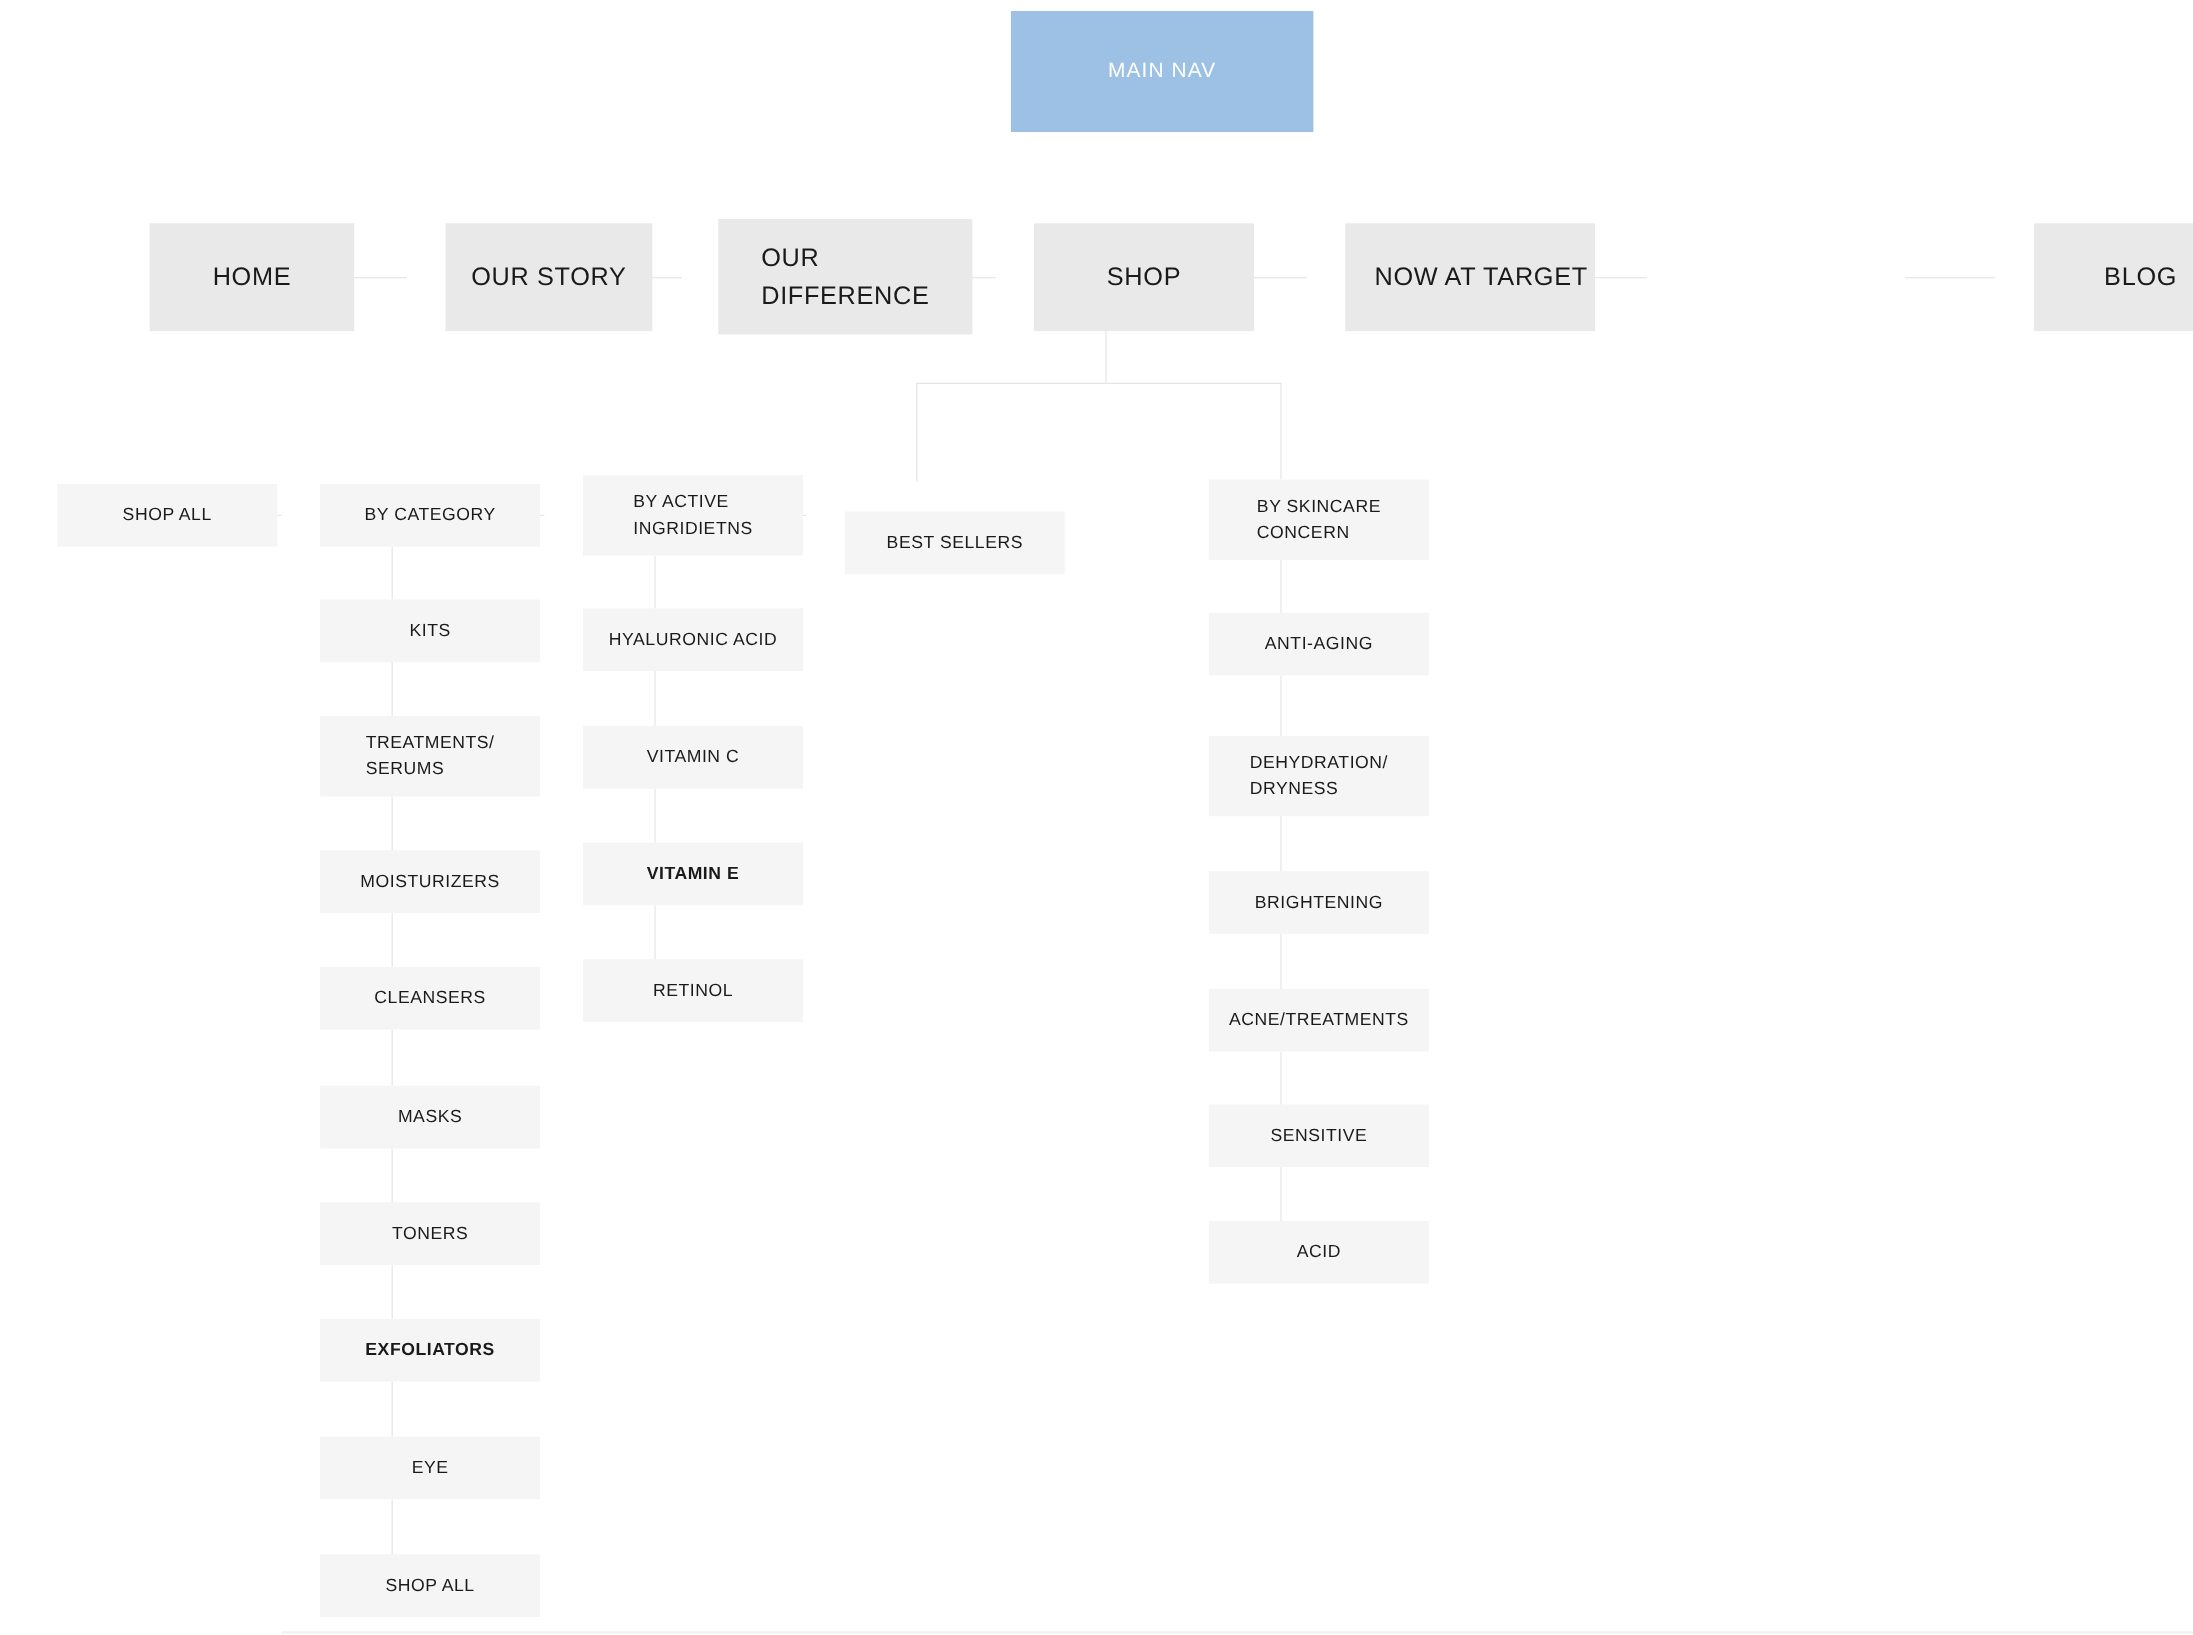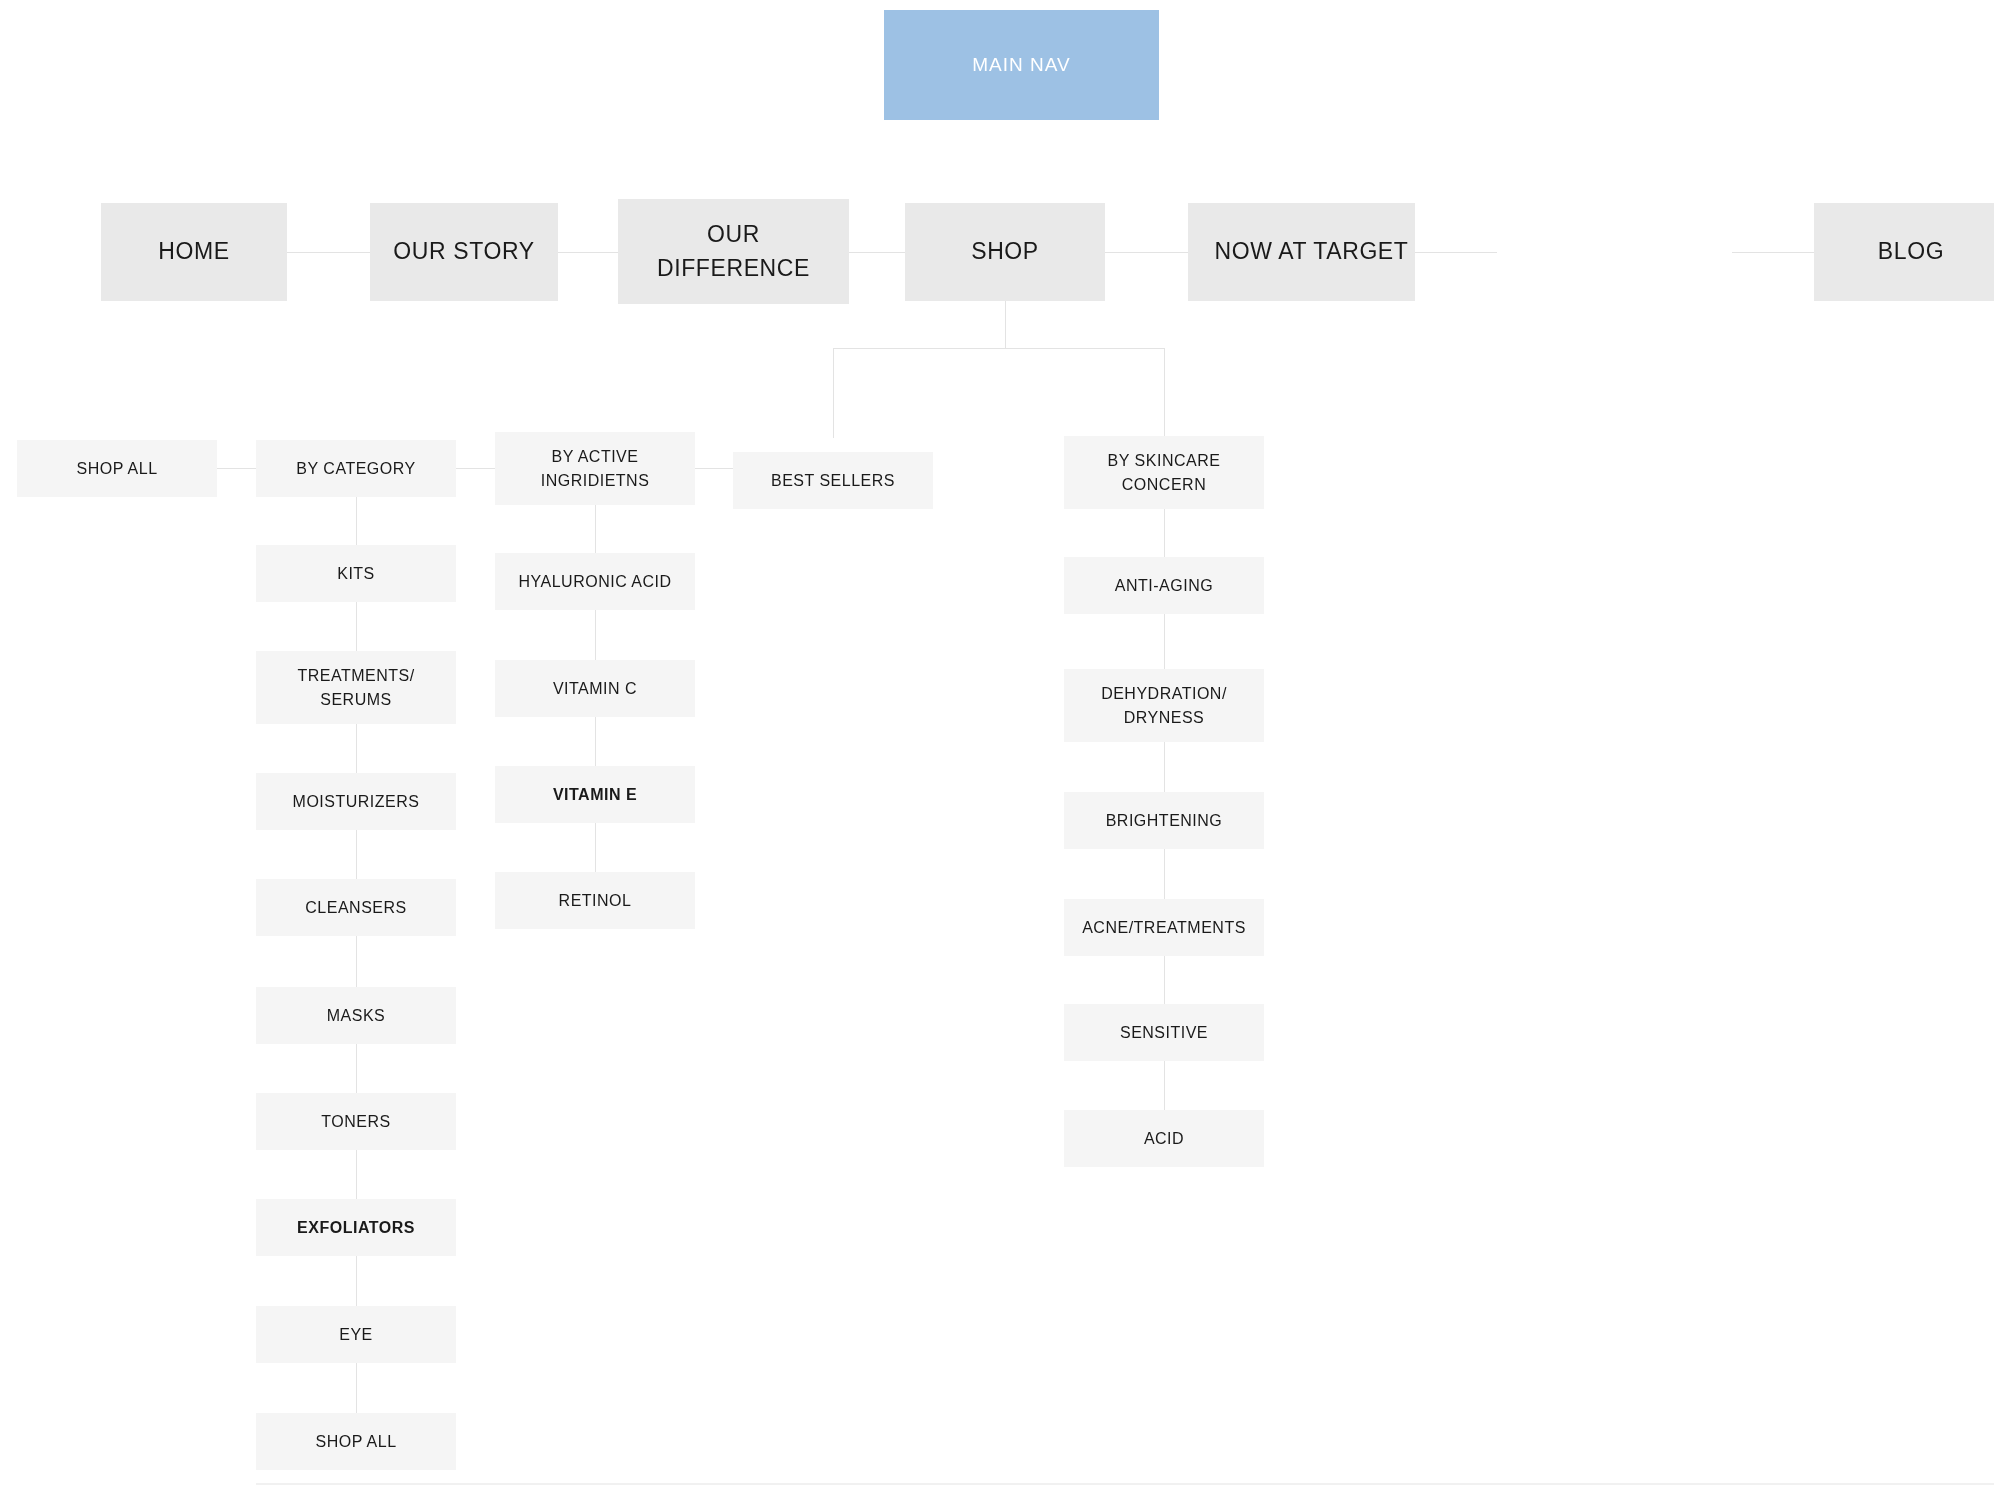--- a/index.html
+++ b/index.html
@@ -28,25 +28,26 @@
   .conn-h { height: 1px; }
   .conn-v { width: 1px; }
 
   
   .node {
     position: absolute;
     box-sizing: border-box;
     display: flex;
     align-items: center;
     justify-content: center;
-    text-align: center;
+    text-align: left;
     color: #1a1a1a;
     letter-spacing: 0.3px;
     line-height: 1.45;
     z-index: 2;
+    margin-left: 35px;
   }
 
   .node-root {
     background: #9dc1e4;
     color: #ffffff;
     font-size: 19px;
     letter-spacing: 1.0px;
   }
 
   .node-l1 {
@@ -135,21 +136,21 @@
 
   <div class="node node-l2" style="left:256px; top:440px; width:200px; height:57px;">
     <span class="label">BY CATEGORY</span>
   </div>
 
   <div class="node node-l2" style="left:495px; top:432px; width:200px; height:73px; white-space:pre-line;">
     <span class="label">BY ACTIVE
 INGRIDIETNS</span>
   </div>
 
-  <div class="node node-l2" style="left:733px; top:452px; width:200px; height:57px;">
+  <div class="node node-l2" style="left:733px; top:465px; width:200px; height:57px;">
     <span class="label">BEST SELLERS</span>
   </div>
 
   <div class="node node-l2" style="left:1064px; top:436px; width:200px; height:73px; white-space:pre-line;">
     <span class="label">BY SKINCARE
 CONCERN</span>
   </div>
 
   <div class="conn conn-v" style="left:356px; top:497px; width:1px; height:48px;"></div>
   <div class="node node-l3" style="left:256px; top:545px; width:200px; height:57px;">

